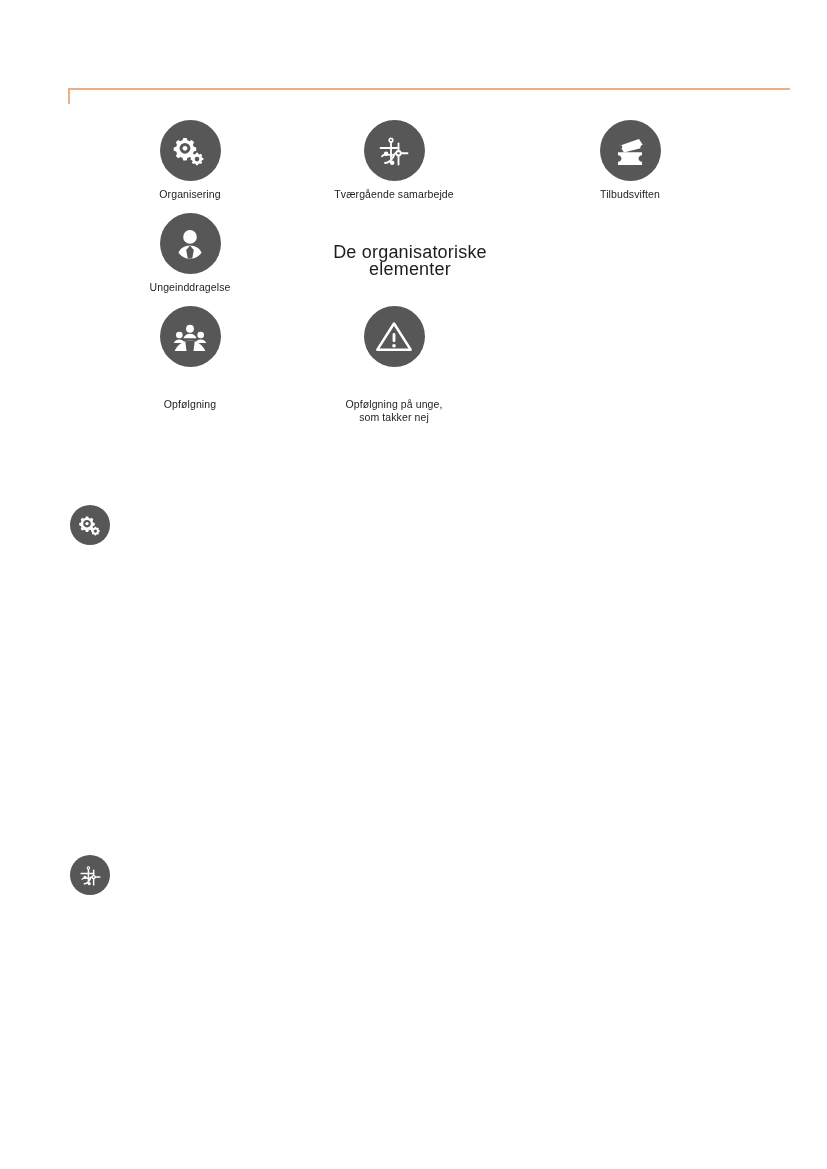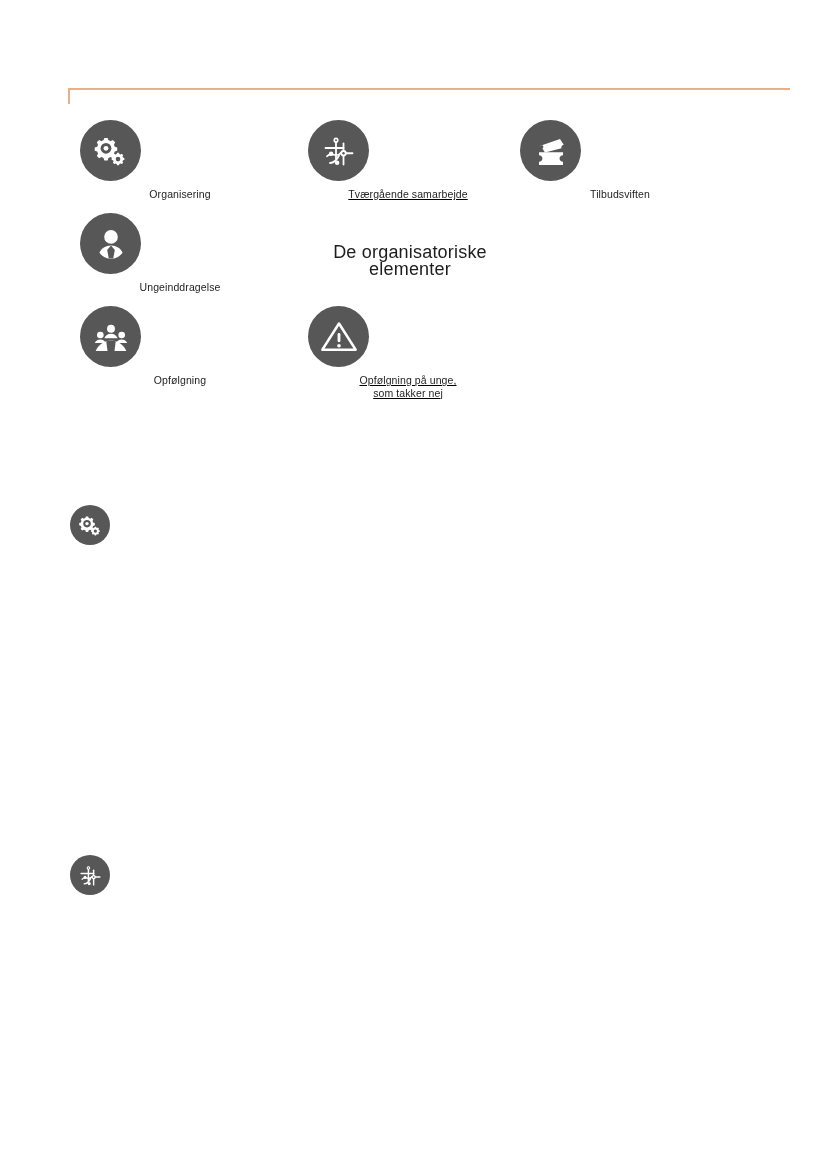--- a/index.html
+++ b/index.html
@@ -43,27 +43,28 @@
     left: 80px;
     top: 120px;
     width: 660px;
     height: 300px;
   }
   .cell {
     position: absolute;
     width: 220px;
     display: flex;
     flex-direction: column;
+    align-items: center;
   }
   .col-1 { left: 0px; }
-  .col-2 { left: 228px; text-decoration: underline; }
+  .col-2 { left: 204px; }
   .col-3 { left: 440px; }
   .row-1 { top: 0px; }
   .row-2 { top: 93px; }
-  .row-3 { top: 186px; }
+  .row-3 { top: 186px; gap: 24px; }
 
   .badge {
     width: 61px;
     height: 61px;
     border-radius: 50%;
     background: #575757;
     display: flex;
     align-items: center;
     justify-content: center;
     flex: 0 0 auto;

